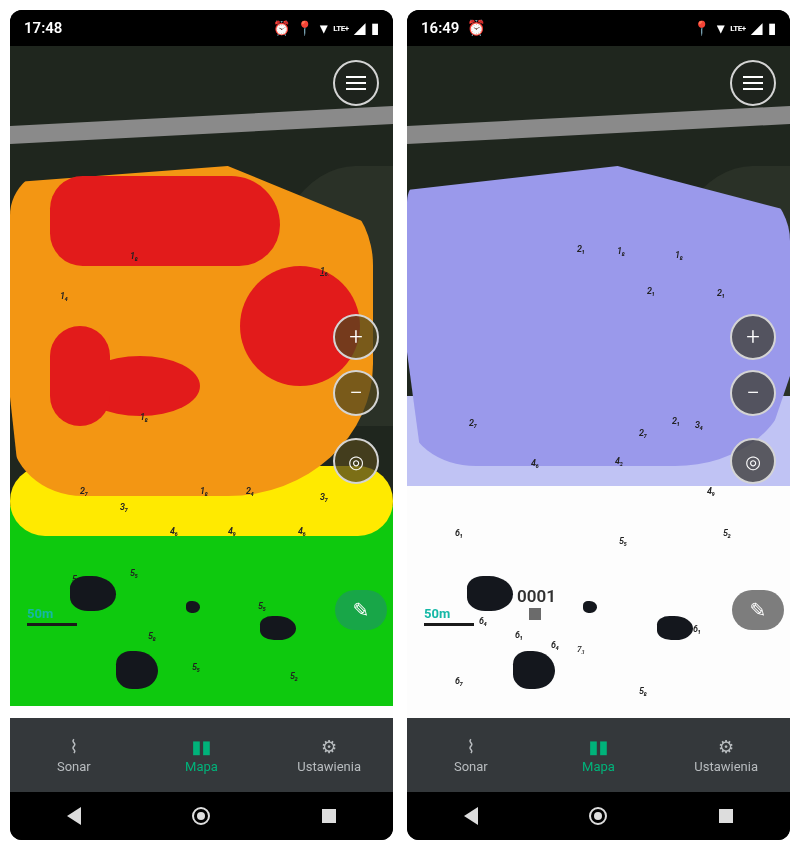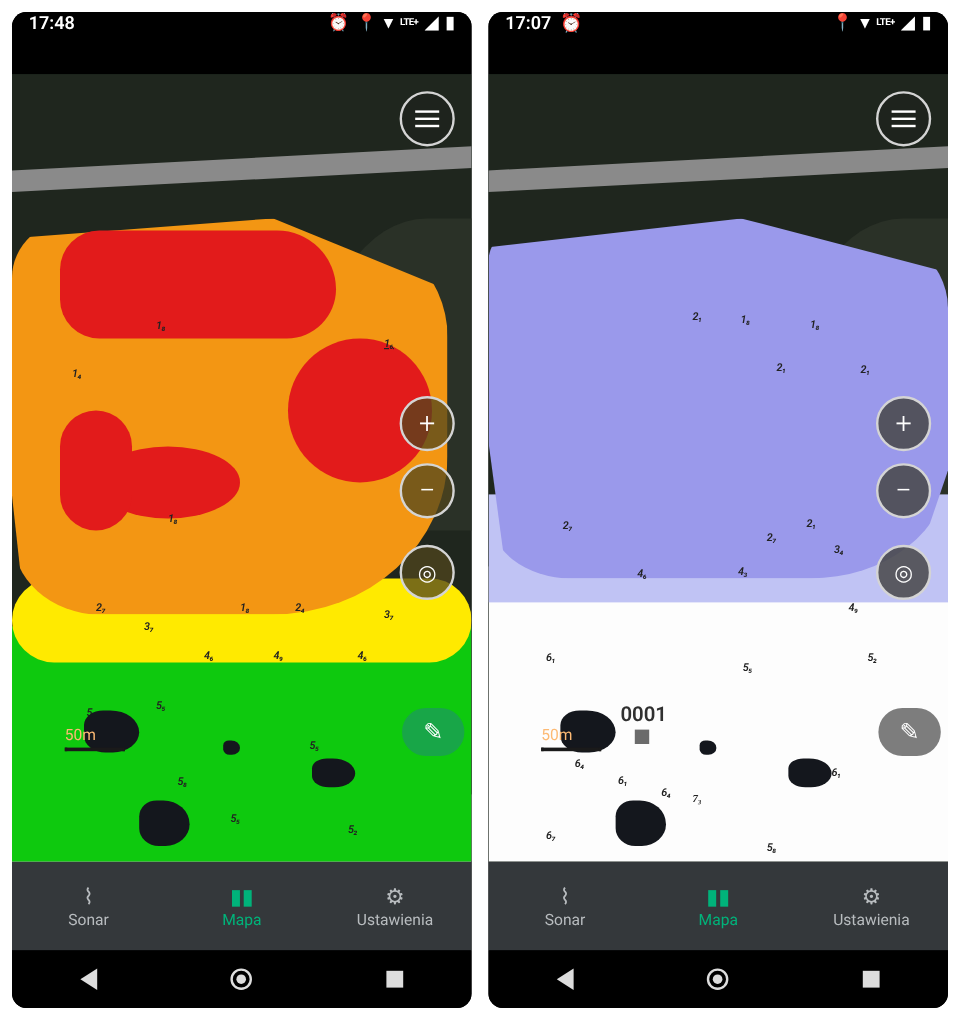--- a/index.html
+++ b/index.html
@@ -1,18 +1,18 @@
 <!DOCTYPE html>
 <html><head>
 <meta charset="utf-8">
 <style>
   *{box-sizing:border-box;margin:0;padding:0;font-family:-apple-system,Roboto,sans-serif}
   body{background:#fff;display:flex;gap:14px;padding:10px;width:800px;height:850px}
   .phone{flex:1;background:#000;border-radius:12px;overflow:hidden;display:flex;flex-direction:column;position:relative}
-  .statusbar{height:52px;background:#000;color:#fff;display:flex;align-items:flex-start;padding:0 14px;font-size:15px;font-weight:600}
+  .statusbar{height:36px;background:#000;color:#fff;display:flex;align-items:center;padding:0 14px;font-size:15px;font-weight:600}
   .statusbar .time{flex:0 0 auto}
   .statusbar .spacer{flex:1}
   .statusbar .icons{display:flex;gap:6px;align-items:center;font-size:14px}
   .map{flex:1;position:relative;overflow:hidden;background:#2d3a2e}
   .sat{position:absolute;inset:0}
   .sat .forest{position:absolute;inset:0;background:#1f261e}
   .sat .road{position:absolute;left:-10%;right:-10%;top:70px;height:18px;background:#8a8a8a;transform:rotate(-3deg)}
   .sat .peninsula{position:absolute;left:30px;top:155px;width:220px;height:200px;background:#2c3428;border-radius:50% 40% 60% 50%}
   .sat .headland{position:absolute;right:-40px;top:120px;width:170px;height:260px;background:#2a3127;border-radius:60% 0 0 50%}
   .sat .village{position:absolute;left:60px;top:250px;width:140px;height:90px;background:radial-gradient(circle,#bdb9a8 1px,transparent 2px) 0 0/14px 14px,#565346;border-radius:30%}
@@ -26,21 +26,21 @@
   .p1 .b-orange{left:0;right:20px;top:120px;height:330px;background:#f39613;border-radius:15% 30% 40% 20%;clip-path:polygon(0 5%,60% 0,100% 18%,100% 65%,96% 100%,3% 100%,0 70%)}
   .p1 .b-yellow{left:0;right:0;top:420px;height:70px;background:#ffea00;border-radius:40px}
   .p1 .b-green{left:0;right:0;top:460px;height:200px;background:#0ec90e}
   .p1 .b-white{left:0;right:0;top:600px;height:300px;background:#fefefe}
   
   .p2 .b-lav1{left:0;right:0;top:120px;height:300px;background:#9a99eb;border-radius:12% 25% 30% 18%;clip-path:polygon(0 8%,55% 0,100% 15%,100% 70%,92% 100%,4% 100%,0 62%)}
   .p2 .b-lav2{left:0;right:0;top:350px;height:90px;background:#c0c3f4}
   .p2 .b-white{left:0;right:0;top:410px;height:400px;background:#fdfdfd}
   .contour-label{position:absolute;font-size:9px;font-weight:600;color:#222;font-style:italic}
   .island{position:absolute;background:#14171d;border-radius:40% 60% 55% 45%}
-  .scale{position:absolute;left:44px;bottom:92px;color:#fdba74;font-size:13px;font-weight:400}
+  .scale{position:absolute;left:17px;bottom:92px;color:#14b8a6;font-size:13px;font-weight:700}
   .scale .bar{width:50px;height:3px;background:#1a1a1a;border-left:2px solid #1a1a1a;border-right:2px solid #1a1a1a;margin-top:2px}
   .marker-label{position:absolute;font-size:17px;color:#303030;font-weight:600}
   .round-btn{position:absolute;width:46px;height:46px;border-radius:50%;border:2px solid #d4d4d4;display:flex;align-items:center;justify-content:center;font-size:24px;color:#fff;font-weight:300}
   .menu-btn{right:14px;top:14px;background:rgba(30,30,30,.3)}
   .menu-btn .bars{width:20px;height:14px;border-top:2px solid #fff;border-bottom:2px solid #fff;position:relative}
   .menu-btn .bars::after{content:"";position:absolute;left:0;right:0;top:50%;height:2px;margin-top:-1px;background:#fff}
   .olive{background:rgba(80,70,30,.75)}
   .grey{background:rgba(70,70,70,.85)}
   .zoom-in{right:14px;top:268px}
   .zoom-out{right:14px;top:324px}
@@ -166,21 +166,21 @@
         <div class="circ"></div>
       </div>
     <div class="btn">
         <div class="sq"></div>
       </div>
   </div>
 </div>
 
 <div class="phone">
   <div class="statusbar">
-    <span class="time">17:07</span>
+    <span class="time">16:49</span>
     <span style="margin-left:8px">⏰</span>
     <span class="spacer"></span>
     <span class="icons">
       <span>📍</span>
       <span>▾</span>
       <span class="lte">LTE+</span>
       <span>◢</span>
       <span>▮</span>
     </span>
   </div>
@@ -199,21 +199,21 @@
       <div class="depth-band b-lav1"></div>
     </div>
     <div id="cl-right">
         <span class="contour-label" style="left: 170px; top: 198px;">2₁</span>
         <span class="contour-label" style="left: 210px; top: 200px;">1₈</span>
         <span class="contour-label" style="left: 268px; top: 204px;">1₈</span>
         <span class="contour-label" style="left: 240px; top: 240px;">2₁</span>
         <span class="contour-label" style="left: 310px; top: 242px;">2₁</span>
         <span class="contour-label" style="left: 265px; top: 370px;">2₁</span>
         <span class="contour-label" style="left: 232px; top: 382px;">2₇</span>
-        <span class="contour-label" style="left: 288px; top: 392px;">3₄</span>
+        <span class="contour-label" style="left: 288px; top: 374px;">3₄</span>
         <span class="contour-label" style="left: 208px; top: 410px;">4₃</span>
         <span class="contour-label" style="left: 124px; top: 412px;">4₆</span>
         <span class="contour-label" style="left: 62px; top: 372px;">2₇</span>
         <span class="contour-label" style="left: 300px; top: 440px;">4₉</span>
         <span class="contour-label" style="left: 316px; top: 482px;">5₂</span>
         <span class="contour-label" style="left: 48px; top: 482px;">6₁</span>
         <span class="contour-label" style="left: 212px; top: 490px;">5₅</span>
         <span class="contour-label" style="left: 72px; top: 570px;">6₄</span>
         <span class="contour-label" style="left: 108px; top: 584px;">6₁</span>
         <span class="contour-label" style="left: 144px; top: 594px;">6₄</span>

